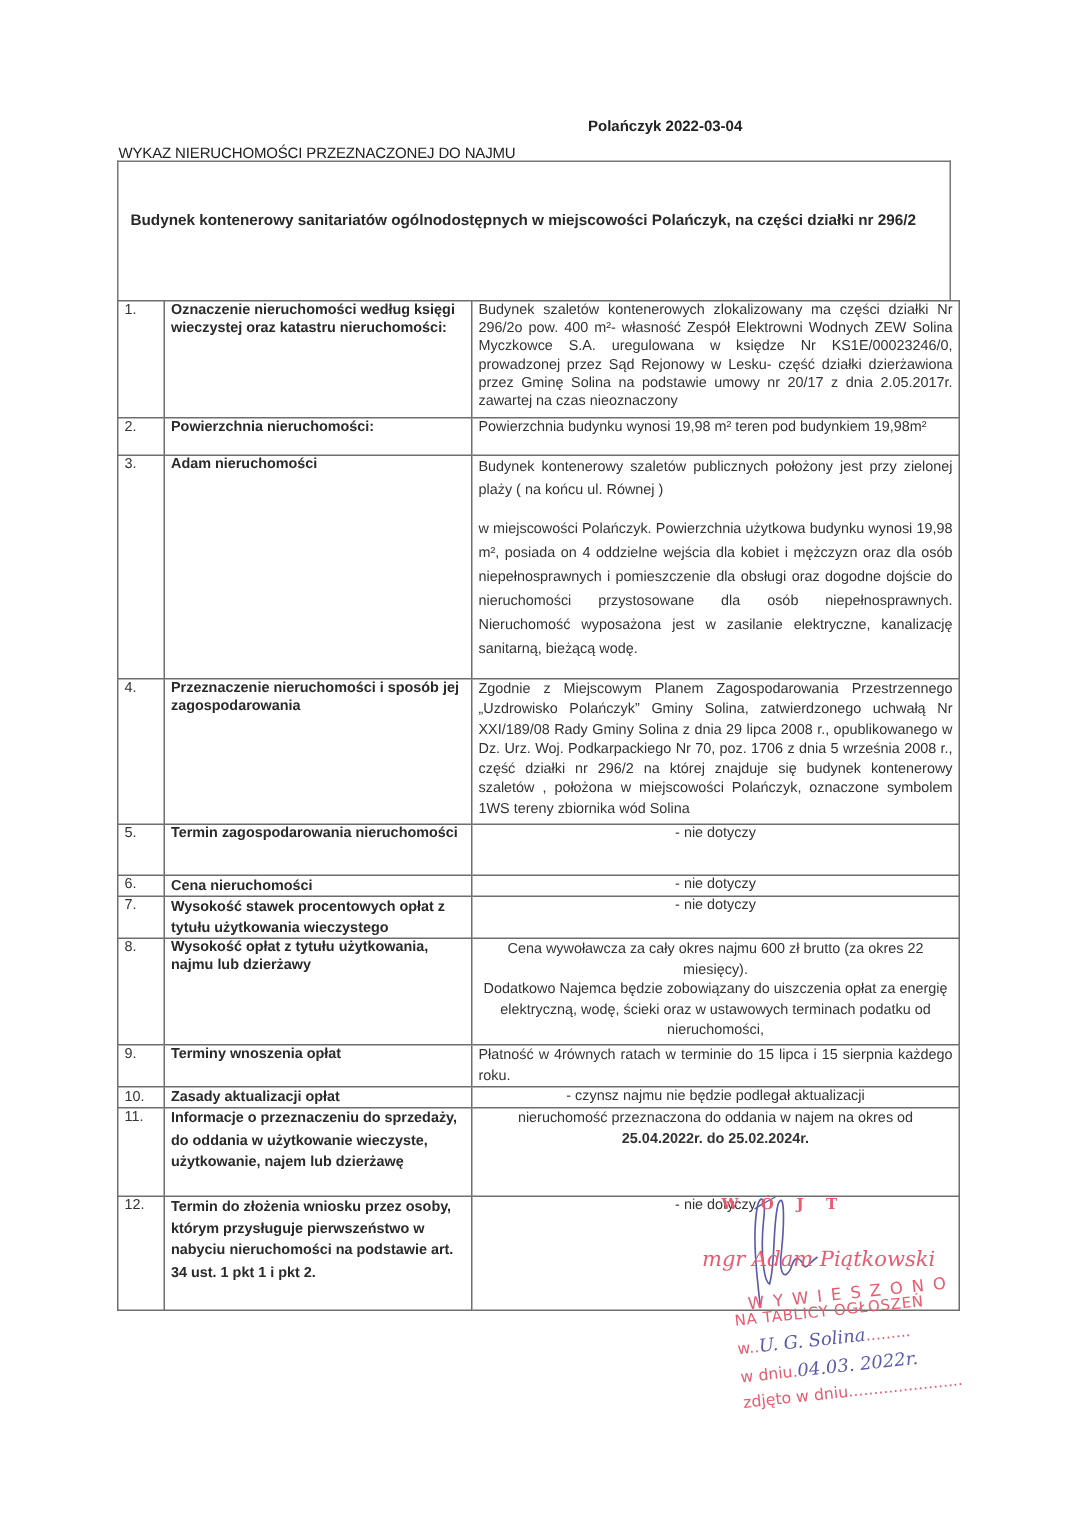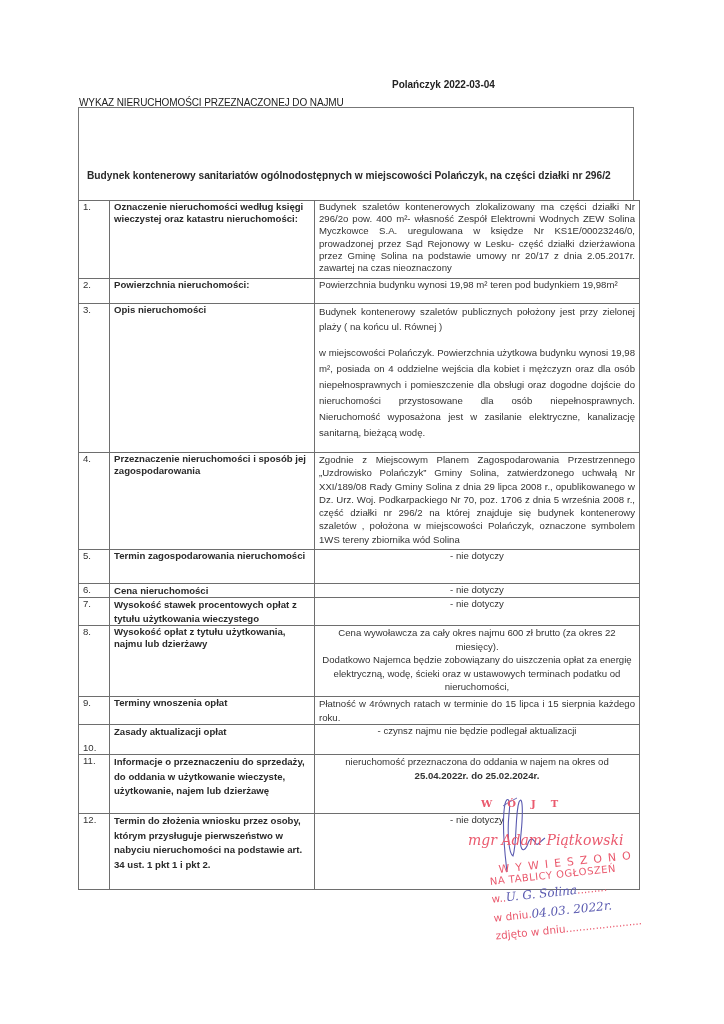--- a/index.html
+++ b/index.html
@@ -16,21 +16,20 @@
     font-size: 10px; color: #222; letter-spacing: -0.1px;
   }
   .header-box {
     position: absolute; left: 78px; top: 107px; width: 556px; height: 93px;
     border: 1px solid #777; border-bottom: none; box-sizing: border-box;
   }
   .header-text {
     position: absolute; left: 8px; top: 32px; right: 8px;
     font-size: 10.2px; font-weight: bold; line-height: 16px; color: #2a2a2a;
     text-align: justify;
-    margin-top: 28px;
   }
   table.main {
     position: absolute; left: 78px; top: 200px; width: 558px;
     border-collapse: collapse; table-layout: fixed;
   }
   table.main td {
     border: 1px solid #6e6e6e; vertical-align: top; padding: 0 4px;
     font-size: 9.6px; line-height: 12.2px;
   }
   td.num { width: 22px; font-size: 10px; padding-top: 4px; padding-left: 6px; color: #333; }
@@ -84,21 +83,21 @@
     <td class="label">Oznaczenie nieruchomości według księgi wieczystej oraz katastru nieruchomości:</td>
     <td class="value">Budynek szaletów kontenerowych zlokalizowany ma części działki Nr 296/2o pow. 400 m²- własność Zespół Elektrowni Wodnych ZEW Solina Myczkowce S.A.        uregulowana w księdze Nr KS1E/00023246/0, prowadzonej przez Sąd Rejonowy w Lesku- część działki dzierżawiona przez Gminę Solina na podstawie umowy nr 20/17 z dnia 2.05.2017r. zawartej na czas nieoznaczony</td>
   </tr>
   <tr style="height:25px">
     <td class="num">2.</td>
     <td class="label">Powierzchnia nieruchomości:</td>
     <td class="value">Powierzchnia budynku wynosi 19,98 m² teren pod budynkiem 19,98m²</td>
   </tr>
   <tr style="height:149px">
     <td class="num">3.</td>
-    <td class="label">Opis nieruchomości</td>
+    <td class="label">Adam nieruchomości</td>
     <td class="value">
       <div style="line-height:15px">Budynek  kontenerowy szaletów publicznych położony jest  przy zielonej plaży ( na końcu ul. Równej )</div>
       <div class="gap"></div>
       <div style="line-height:16px">w miejscowości Polańczyk. Powierzchnia użytkowa budynku wynosi 19,98 m², posiada on 4 oddzielne wejścia dla kobiet i mężczyzn oraz dla osób niepełnosprawnych i pomieszczenie dla obsługi  oraz dogodne dojście do nieruchomości przystosowane dla osób niepełnosprawnych. Nieruchomość wyposażona jest w zasilanie elektryczne, kanalizację sanitarną, bieżącą wodę.</div>
     </td>
   </tr>
   <tr style="height:97px">
     <td class="num">4.</td>
     <td class="label">Przeznaczenie nieruchomości i sposób jej zagospodarowania</td>
     <td class="value" style="line-height:13.3px">Zgodnie z Miejscowym Planem Zagospodarowania Przestrzennego „Uzdrowisko Polańczyk” Gminy Solina, zatwierdzonego uchwałą Nr XXI/189/08 Rady Gminy Solina  z dnia 29 lipca 2008 r., opublikowanego w Dz. Urz. Woj. Podkarpackiego Nr 70, poz. 1706 z dnia 5 września 2008 r.,  część działki nr 296/2 na której znajduje się budynek kontenerowy szaletów  , położona w miejscowości Polańczyk, oznaczone symbolem 1WS tereny zbiornika wód Solina</td>
@@ -125,21 +124,21 @@
       <div>Cena wywoławcza za cały okres  najmu 600 zł  brutto (za okres 22 miesięcy).</div>
       <div>Dodatkowo Najemca będzie zobowiązany do uiszczenia opłat za energię elektryczną, wodę,  ścieki oraz w ustawowych terminach podatku od nieruchomości,</div>
     </td>
   </tr>
   <tr style="height:28px">
     <td class="num">9.</td>
     <td class="label">Terminy wnoszenia opłat</td>
     <td class="value" style="line-height:13.5px">Płatność w 4równych ratach w terminie do 15 lipca i 15 sierpnia każdego roku.</td>
   </tr>
   <tr style="height:14px">
-    <td class="num" style="padding-top:16px;line-height:13px">10.</td>
+    <td class="num" style="padding-top:0;line-height:13px">10.</td>
     <td class="label" style="padding-top:0;line-height:13px">Zasady aktualizacji opłat</td>
     <td class="value left">- czynsz najmu nie będzie podlegał aktualizacji</td>
   </tr>
   <tr style="height:59px">
     <td class="num">11.</td>
     <td class="label" style="line-height:14.5px">Informacje o przeznaczeniu do sprzedaży, do oddania w użytkowanie wieczyste, użytkowanie, najem lub dzierżawę</td>
     <td class="value left" style="line-height:13.6px">
       <div>nieruchomość przeznaczona do oddania w najem na okres od</div>
       <div class="bold">25.04.2022r. do 25.02.2024r.</div>
     </td>

